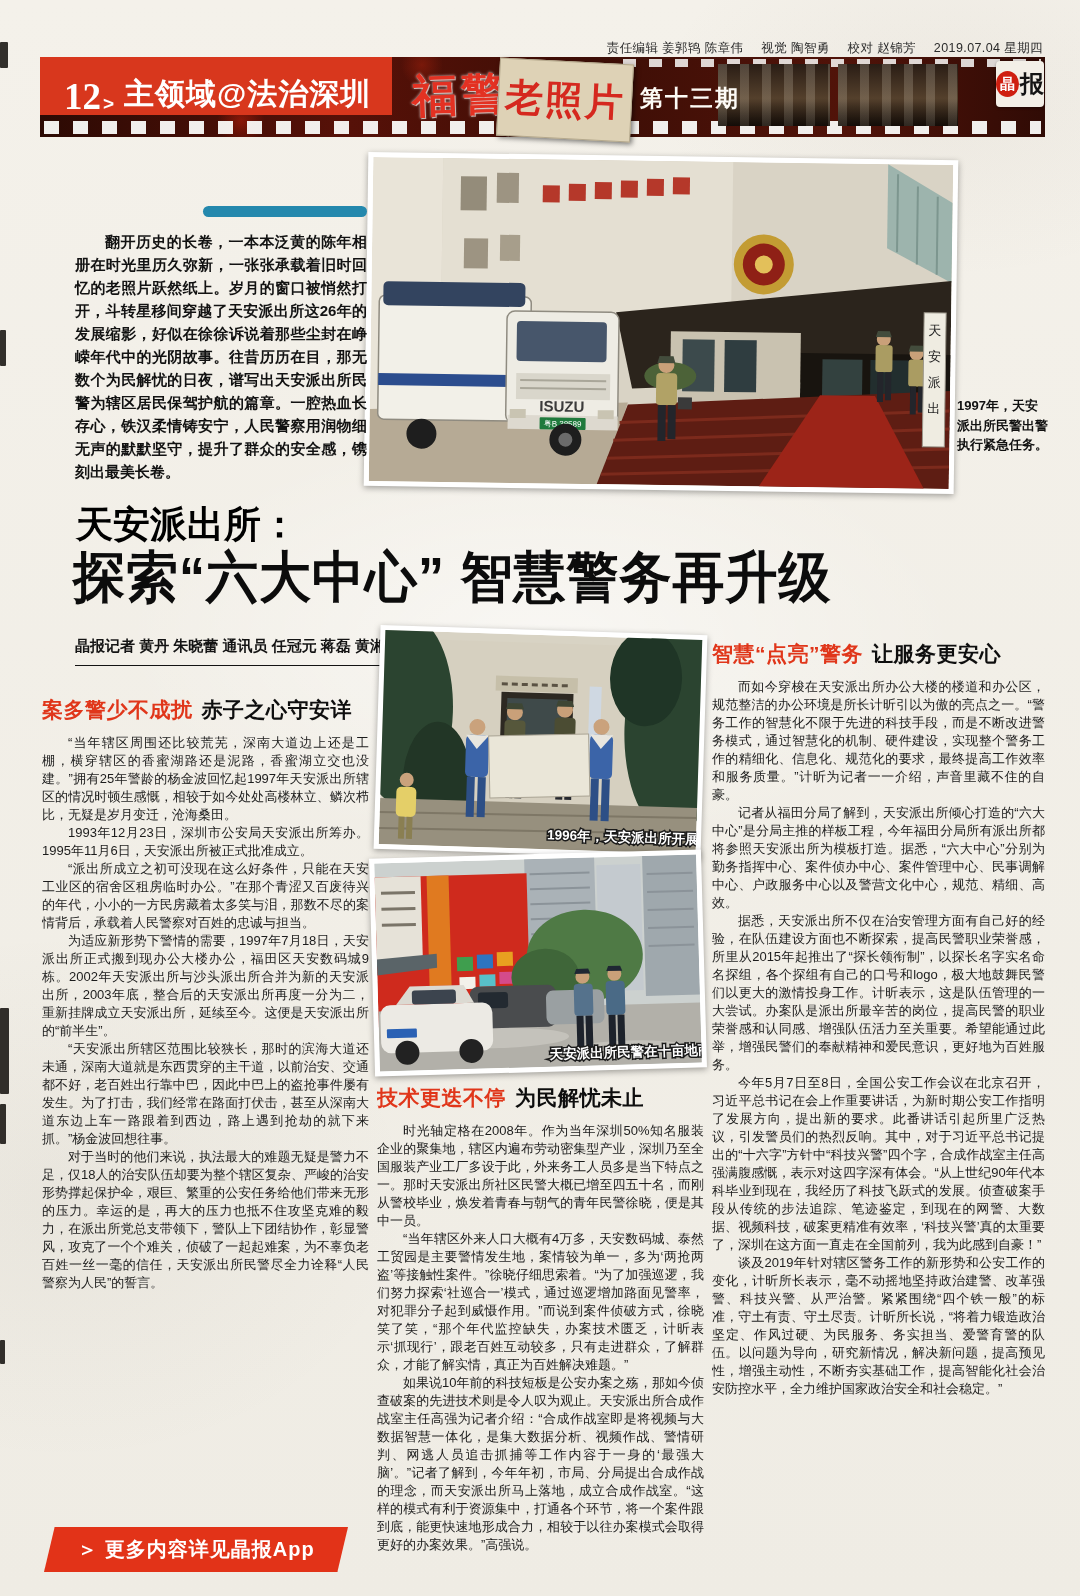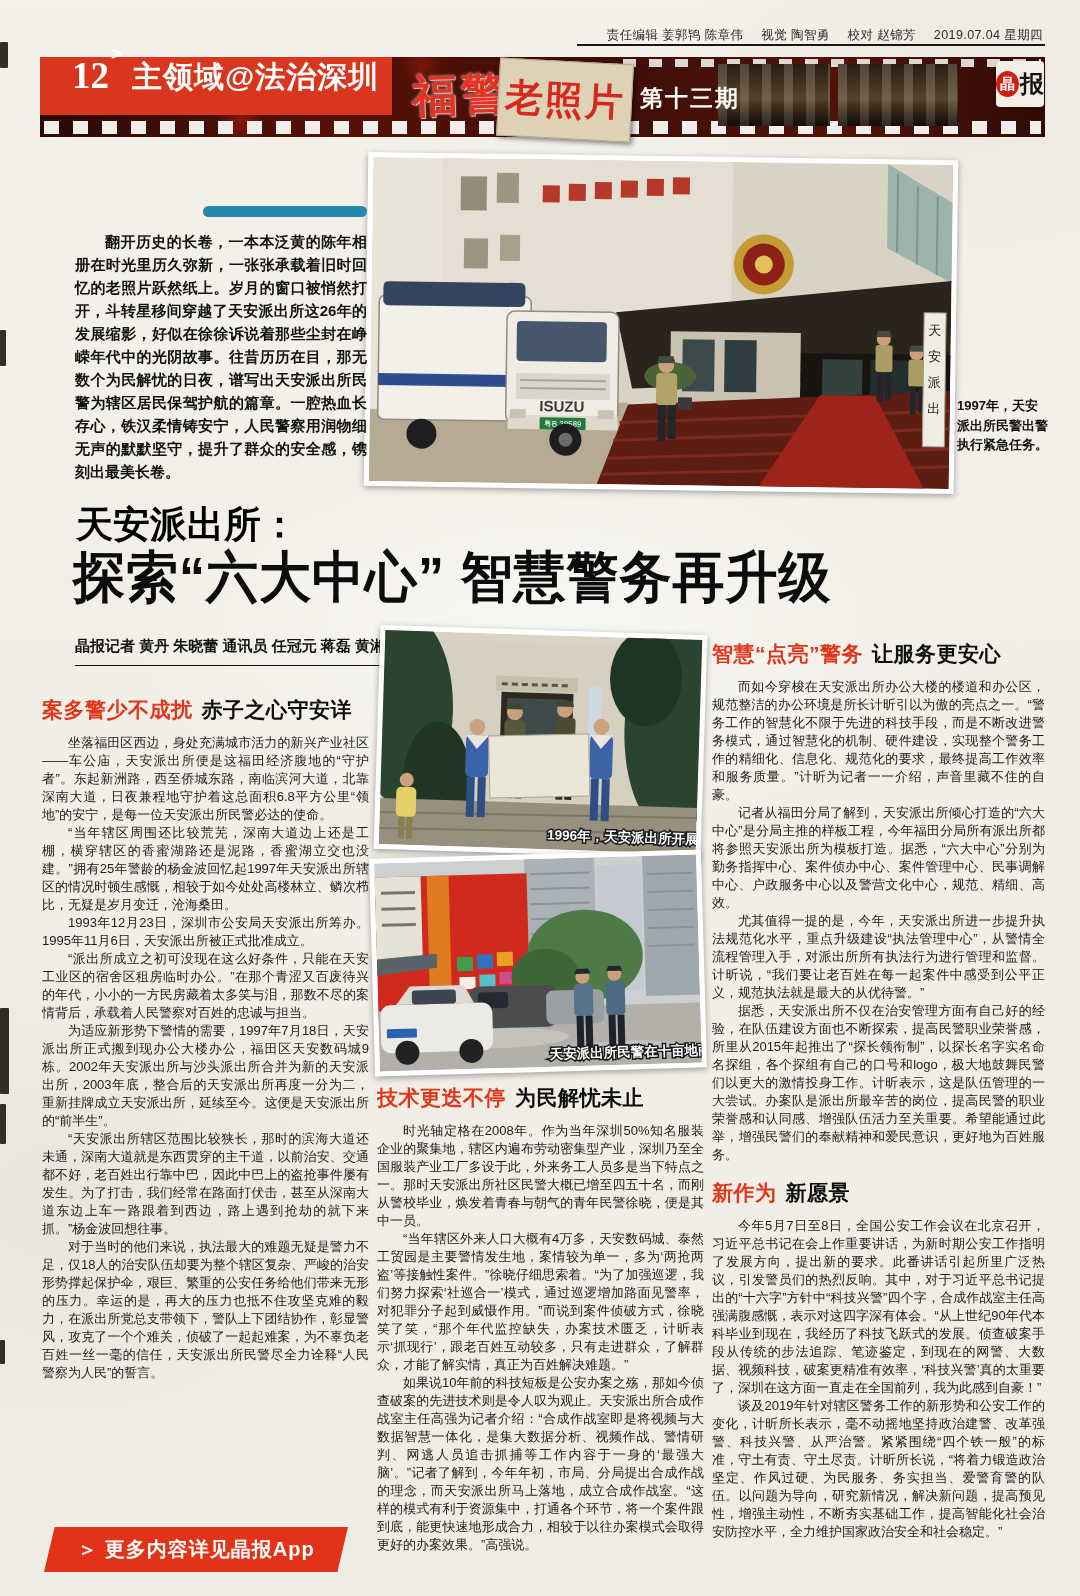--- a/index.html
+++ b/index.html
@@ -9,41 +9,41 @@
     background:
       radial-gradient(ellipse 420px 260px at 88% 6%, rgba(120,100,80,.06), transparent 70%),
       radial-gradient(ellipse 500px 380px at 6% 75%, rgba(90,80,60,.05), transparent 70%),
       radial-gradient(ellipse 600px 300px at 50% 40%, rgba(255,255,255,.5), transparent 70%),
       linear-gradient(#f4f1ea,#efece4);
   }
   .abs{position:absolute;}
   
   .artifact{position:absolute;background:#171310;opacity:.88;border-radius:1px;}
   
-  .credits{position:absolute;top:27px;right:35px;font-size:12.5px;color:#2b2b2b;
+  .credits{position:absolute;top:40px;right:35px;font-size:12.5px;color:#2b2b2b;
     letter-spacing:.4px;border-bottom:2px solid #171717;padding:0 2px 0 16px;white-space:nowrap;}
   .credits span{margin-left:14px;}
   
   .filmstrip{position:absolute;left:40px;top:57px;width:1005px;height:80px;
     background:
       radial-gradient(circle 34px at 20% 80%, rgba(190,30,10,.55), transparent 70%),
       radial-gradient(circle 46px at 55% 100%, rgba(170,25,8,.5), transparent 70%),
       radial-gradient(circle 30px at 38% 10%, rgba(200,40,15,.35), transparent 70%),
       linear-gradient(90deg,#2c0a04,#571108 30%,#3d0e06 55%,#511309 80%,#300b05);}
   .perfs{position:absolute;left:4px;right:4px;bottom:3px;height:13px;
     background:repeating-linear-gradient(90deg, rgba(250,250,248,.95) 0 15px, transparent 15px 29px);}
   .perfs-top{position:absolute;left:58%;right:4px;top:2px;height:8px;
     background:repeating-linear-gradient(90deg, rgba(250,250,248,.85) 0 13px, transparent 13px 26px);}
   .thumb{position:absolute;top:7px;height:62px;
     background:
       linear-gradient(0deg, rgba(0,0,0,.35), transparent 40%),
       repeating-linear-gradient(90deg, rgba(220,210,190,.22) 0 9px, transparent 9px 22px),
       linear-gradient(180deg,#2a1d15,#54402c 55%,#1e130c);}
   .sec-box{position:absolute;left:40px;top:57px;width:352px;height:58px;background:#d8371d;
-    display:flex;align-items:flex-start;padding-left:32px;box-sizing:border-box;color:#fff;}
+    display:flex;align-items:flex-end;padding-left:24px;box-sizing:border-box;color:#fff;}
   .sec-box .num{font-family:"Liberation Serif",serif;font-size:37px;font-weight:700;line-height:1;}
   .sec-box .caret{font-size:19px;font-weight:900;margin:-14px 10px 0 2px;}
   .sec-box .lbl{font-size:30px;font-weight:900;letter-spacing:1px;white-space:nowrap;}
   .fujing{position:absolute;left:372px;top:8px;font-size:45px;font-weight:900;color:#e33122;
     letter-spacing:4px;transform:rotate(-2deg);text-shadow:0 0 3px rgba(255,255,255,.8),1px 1px 0 rgba(255,255,255,.6);}
   .oldcard{position:absolute;left:458px;top:4px;width:132px;height:76px;background:#ded2b6;
     border:1px solid #b4a88c;box-shadow:2px 2px 5px rgba(0,0,0,.5);transform:rotate(3deg);
     display:flex;align-items:center;justify-content:center;}
   .oldcard span{font-size:38px;font-weight:900;color:#d5281e;letter-spacing:2px;}
   .issue{position:absolute;left:600px;top:26px;font-size:23px;font-weight:800;color:#fdfbf6;letter-spacing:2px;}
@@ -232,21 +232,20 @@
   </div>
 
   <div class="abs kicker">天安派出所：</div>
   <div class="abs headline">探索“六大中心” 智慧警务再升级</div>
   <div class="abs byline">晶报记者 黄丹 朱晓蕾 通讯员 任冠元 蒋磊 黄湘/文、图</div>
 
   <div class="col col1">
     <h2 class="sec-h">
       <span class="red">案多警少不成扰</span><span class="blk">赤子之心守安详</span>
     </h2>
-    <p>坐落福田区西边，身处充满城市活力的新兴产业社区——车公庙，天安派出所便是这福田经济腹地的“守护者”。东起新洲路，西至侨城东路，南临滨河大道，北靠深南大道，日夜兼程地守护着这总面积6.8平方公里“领地”的安宁，是每一位天安派出所民警必达的使命。</p>
     <p>“当年辖区周围还比较荒芜，深南大道边上还是工棚，横穿辖区的香蜜湖路还是泥路，香蜜湖立交也没建。”拥有25年警龄的杨金波回忆起1997年天安派出所辖区的情况时顿生感慨，相较于如今处处高楼林立、鳞次栉比，无疑是岁月变迁，沧海桑田。</p>
     <p>1993年12月23日，深圳市公安局天安派出所筹办。1995年11月6日，天安派出所被正式批准成立。</p>
     <p>“派出所成立之初可没现在这么好条件，只能在天安工业区的宿舍区租房临时办公。”在那个青涩又百废待兴的年代，小小的一方民房藏着太多笑与泪，那数不尽的案情背后，承载着人民警察对百姓的忠诚与担当。</p>
     <p>为适应新形势下警情的需要，1997年7月18日，天安派出所正式搬到现办公大楼办公，福田区天安数码城9栋。2002年天安派出所与沙头派出所合并为新的天安派出所，2003年底，整合后的天安派出所再度一分为二，重新挂牌成立天安派出所，延续至今。这便是天安派出所的“前半生”。</p>
     <p>“天安派出所辖区范围比较狭长，那时的滨海大道还未通，深南大道就是东西贯穿的主干道，以前治安、交通都不好，老百姓出行靠中巴，因此中巴上的盗抢事件屡有发生。为了打击，我们经常在路面打伏击，甚至从深南大道东边上车一路跟着到西边，路上遇到抢劫的就下来抓。”杨金波回想往事。</p>
     <p>对于当时的他们来说，执法最大的难题无疑是警力不足，仅18人的治安队伍却要为整个辖区复杂、严峻的治安形势撑起保护伞，艰巨、繁重的公安任务给他们带来无形的压力。幸运的是，再大的压力也抵不住攻坚克难的毅力，在派出所党总支带领下，警队上下团结协作，彰显警风，攻克了一个个难关，侦破了一起起难案，为不辜负老百姓一丝一毫的信任，天安派出所民警尽全力诠释“人民警察为人民”的誓言。</p>
   </div>
 
   <figure class="photo photo2 abs" style="margin:0;">
     <svg viewBox="0 0 317 214">
@@ -388,24 +387,20 @@
     <p>“当年辖区外来人口大概有4万多，天安数码城、泰然工贸园是主要警情发生地，案情较为单一，多为‘两抢两盗’等接触性案件。”徐晓仔细思索着。“为了加强巡逻，我们努力探索‘社巡合一’模式，通过巡逻增加路面见警率，对犯罪分子起到威慑作用。”而说到案件侦破方式，徐晓笑了笑，“那个年代监控缺失，办案技术匮乏，计昕表示‘抓现行’，跟老百姓互动较多，只有走进群众，了解群众，才能了解实情，真正为百姓解决难题。”</p>
     <p>如果说10年前的科技短板是公安办案之殇，那如今侦查破案的先进技术则是令人叹为观止。天安派出所合成作战室主任高强为记者介绍：“合成作战室即是将视频与大数据智慧一体化，是集大数据分析、视频作战、警情研判、网逃人员追击抓捕等工作内容于一身的‘最强大脑’。”记者了解到，今年年初，市局、分局提出合成作战的理念，而天安派出所马上落地，成立合成作战室。“这样的模式有利于资源集中，打通各个环节，将一个案件跟到底，能更快速地形成合力，相较于以往办案模式会取得更好的办案效果。”高强说。</p>
   </div>
 
   <div class="col col3">
     <h2 class="sec-h">
       <span class="red">智慧“点亮”警务</span><span class="blk">让服务更安心</span>
     </h2>
     <p>而如今穿梭在天安派出所办公大楼的楼道和办公区，规范整洁的办公环境是所长计昕引以为傲的亮点之一。“警务工作的智慧化不限于先进的科技手段，而是不断改进警务模式，通过智慧化的机制、硬件建设，实现整个警务工作的精细化、信息化、规范化的要求，最终提高工作效率和服务质量。”计昕为记者一一介绍，声音里藏不住的自豪。</p>
     <p>记者从福田分局了解到，天安派出所倾心打造的“六大中心”是分局主推的样板工程，今年福田分局所有派出所都将参照天安派出所为模板打造。据悉，“六大中心”分别为勤务指挥中心、案件侦办中心、案件管理中心、民事调解中心、户政服务中心以及警营文化中心，规范、精细、高效。</p>
-    <p>尤其值得一提的是，今年，天安派出所进一步提升执法规范化水平，重点升级建设“执法管理中心”，从警情全流程管理入手，对派出所所有执法行为进行管理和监督。计昕说，“我们要让老百姓在每一起案件中感受到公平正义，规范执法就是最大的从优待警。”</p>
     <p>据悉，天安派出所不仅在治安管理方面有自己好的经验，在队伍建设方面也不断探索，提高民警职业荣誉感，所里从2015年起推出了“探长领衔制”，以探长名字实名命名探组，各个探组有自己的口号和logo，极大地鼓舞民警们以更大的激情投身工作。计昕表示，这是队伍管理的一大尝试。办案队是派出所最辛苦的岗位，提高民警的职业荣誉感和认同感、增强队伍活力至关重要。希望能通过此举，增强民警们的奉献精神和爱民意识，更好地为百姓服务。</p>
-    <h2 class="sec-h sec-h2">
-      <span class="red">新作为</span><span class="blk">新愿景</span>
-    </h2>
     <p>今年5月7日至8日，全国公安工作会议在北京召开，习近平总书记在会上作重要讲话，为新时期公安工作指明了发展方向，提出新的要求。此番讲话引起所里广泛热议，引发警员们的热烈反响。其中，对于习近平总书记提出的“十六字”方针中“科技兴警”四个字，合成作战室主任高强满腹感慨，表示对这四字深有体会。“从上世纪90年代本科毕业到现在，我经历了科技飞跃式的发展。侦查破案手段从传统的步法追踪、笔迹鉴定，到现在的网警、大数据、视频科技，破案更精准有效率，‘科技兴警’真的太重要了，深圳在这方面一直走在全国前列，我为此感到自豪！”</p>
     <p>谈及2019年针对辖区警务工作的新形势和公安工作的变化，计昕所长表示，毫不动摇地坚持政治建警、改革强警、科技兴警、从严治警。紧紧围绕“四个铁一般”的标准，守土有责、守土尽责。计昕所长说，“将着力锻造政治坚定、作风过硬、为民服务、务实担当、爱警育警的队伍。以问题为导向，研究新情况，解决新问题，提高预见性，增强主动性，不断夯实基础工作，提高智能化社会治安防控水平，全力维护国家政治安全和社会稳定。”</p>
   </div>
 
   <div class="abs app-banner">＞ 更多内容详见晶报App</div>
 
 </div>
 
 </body></html>

